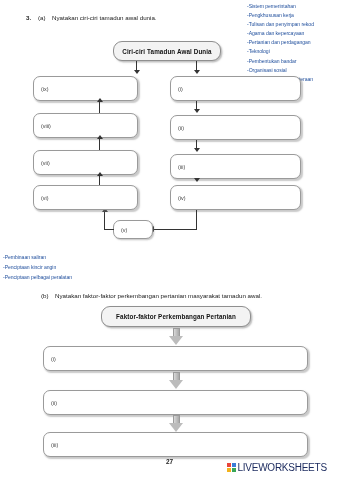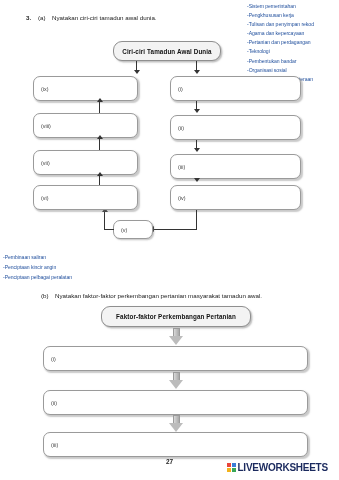--- a/index.html
+++ b/index.html
@@ -195,21 +195,21 @@
     height: 9px;
     display: grid;
     grid-template-columns: 1fr 1fr;
     grid-template-rows: 1fr 1fr;
     gap: 0.6px;
     margin-right: 1.5px;
   }
   .lw-grid i { display: block; }
   .lw-text {
     font-size: 10px;
-    font-weight: bold;
+    font-weight: normal;
     letter-spacing: -0.25px;
     color: #1b2a5e;
     font-family: "Liberation Sans", sans-serif;
   }
 </style>
 </head>
 <body>
 
 <div class="qnum">3.</div>
 <div class="qlabel-a">(a)</div>

